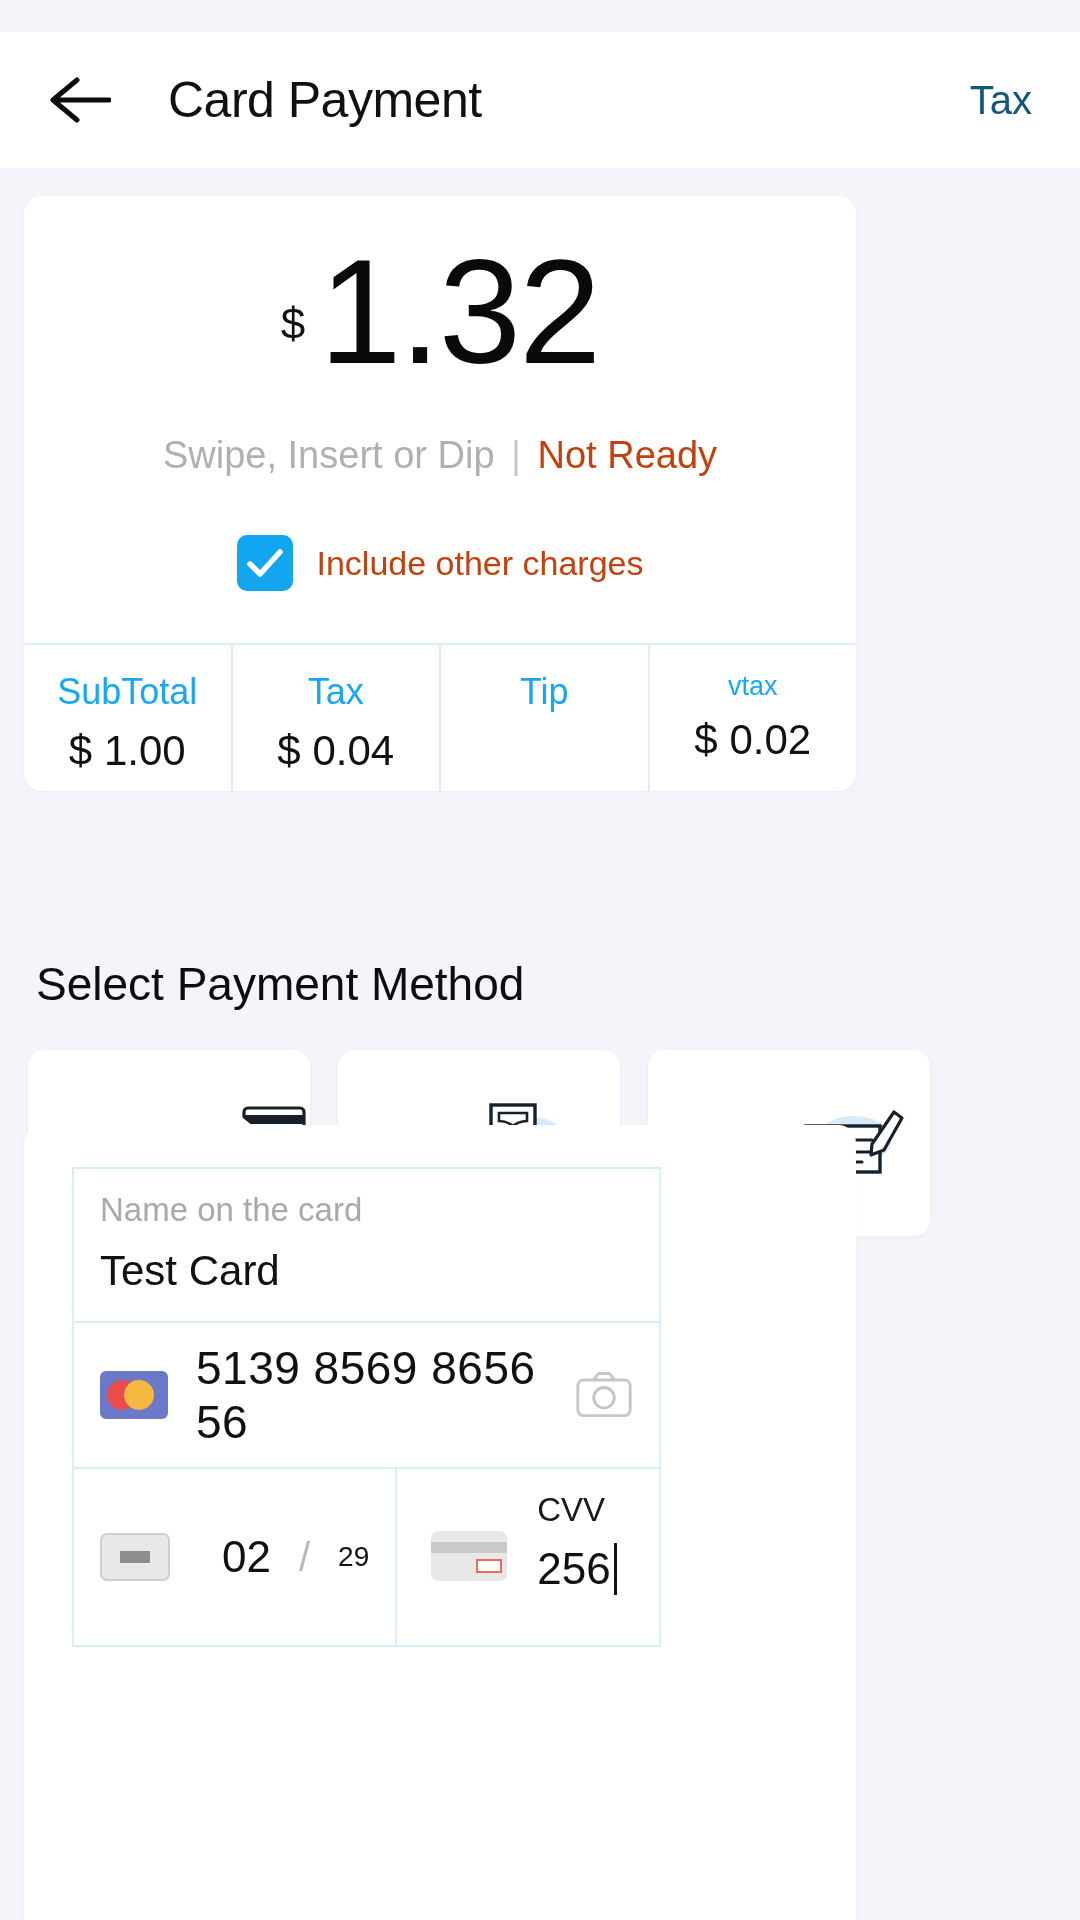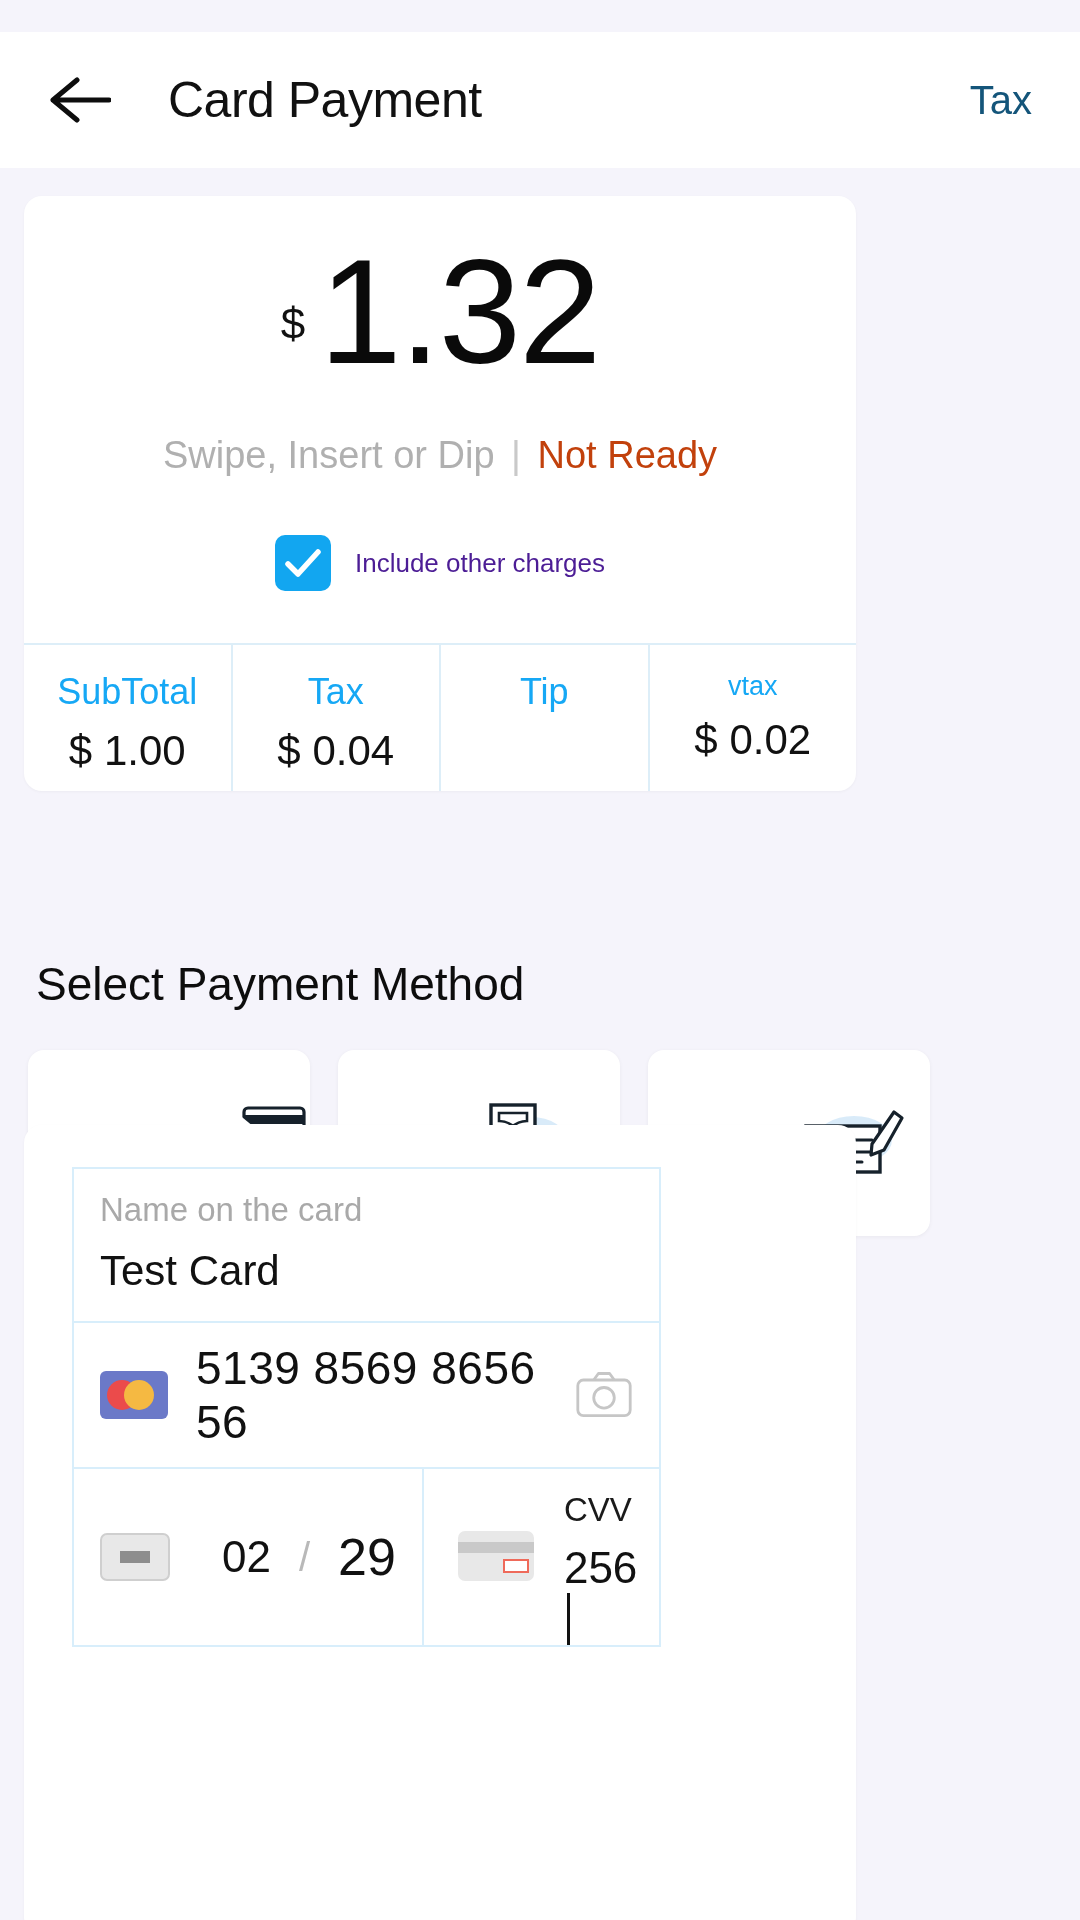--- a/index.html
+++ b/index.html
@@ -62,21 +62,21 @@
     display: flex; align-items: center; justify-content: center;
     margin-top: 58px; margin-bottom: 52px;
   }
   .checkbox {
     width: 56px; height: 56px; border-radius: 10px;
     background: #12a6f0; display: flex; align-items: center; justify-content: center;
     cursor: pointer; flex: none;
   }
   .checkbox svg { display: block; }
   .checkbox-label {
-    font-size: 26px; color: #4c1d95; margin-left: 24px;
+    font-size: 34px; color: #c2410c; margin-left: 24px;
   }
 
   
   .totals {
     display: flex; border-top: 2px solid #ddeef8;
   }
   .total-cell {
     flex: 1; text-align: center;
     padding: 26px 4px 16px;
     border-right: 2px solid #ddeef8;
@@ -155,38 +155,38 @@
     padding: 0 26px; border-right: 2px solid #d8eefb;
   }
   .mini-card {
     width: 70px; height: 48px; border-radius: 7px;
     background: #e8e8e8; border: 2px solid #cfcfcf;
     display: flex; align-items: center; justify-content: center; flex: none;
   }
   .mini-card i { width: 30px; height: 12px; background: #8d8d8d; display: block; }
   .exp-month { font-size: 44px; color: #111; margin-left: 52px; }
   .exp-slash { font-size: 40px; color: #b9b9b9; margin: 0 28px; }
-  .exp-year { font-size: 52px; color: #111; }
+  .exp-year { font-size: 28px; color: #111; }
 
   .field-cvv { flex: 1; padding: 22px 26px 0 34px; }
   .cvv-top { display: flex; align-items: flex-start; }
   .cvv-card {
     width: 76px; height: 50px; border-radius: 7px; background: #e8e8e8;
     position: relative; flex: none; margin-top: 40px; overflow: hidden;
   }
   .cvv-card .stripe {
     position: absolute; left: 0; top: 11px; width: 100%; height: 11px; background: #c9c9c9;
   }
   .cvv-card .box {
     position: absolute; right: 5px; bottom: 8px; width: 26px; height: 14px;
     border: 2px solid #ef6a5a; background: #ffffff;
   }
   .cvv-fields { margin-left: 30px; }
   .cvv-label { font-size: 33px; color: #1a1a1a; margin-bottom: 14px; }
-  .cvv-value { font-size: 44px; color: #111; display: flex; align-items: flex-start; flex-direction: column; }
+  .cvv-value { font-size: 44px; color: #111; display: flex; align-items: center; }
   .caret {
     display: inline-block; width: 3px; height: 52px;
     background: #111; margin-left: 3px;
   }
 </style>
 </head>
 <body>
 
 <div class="screen">
 

